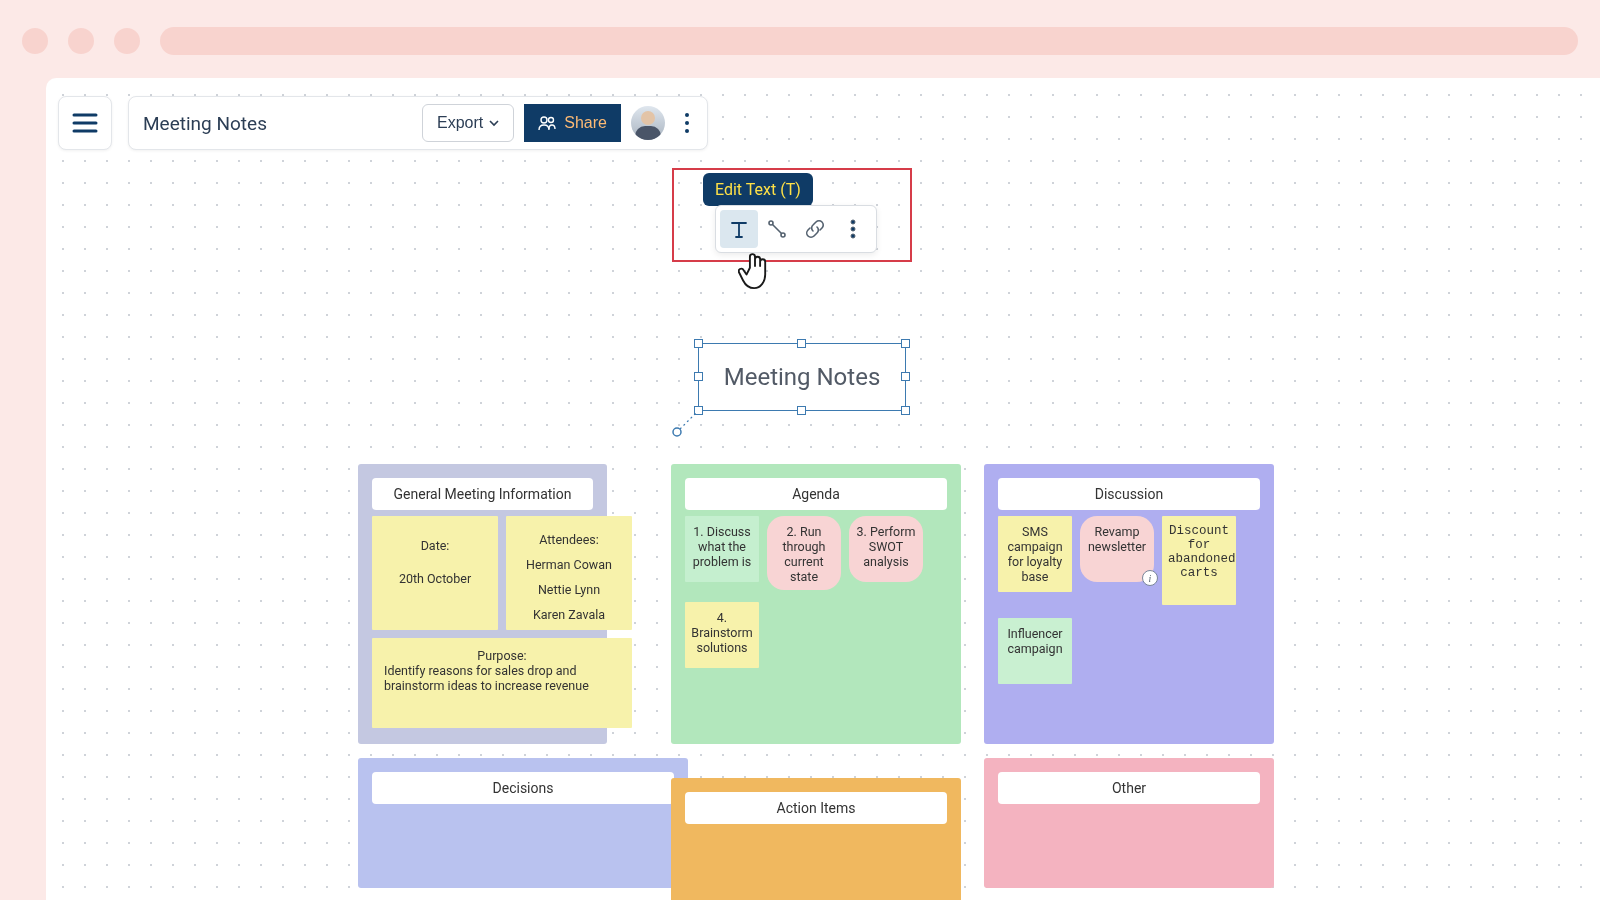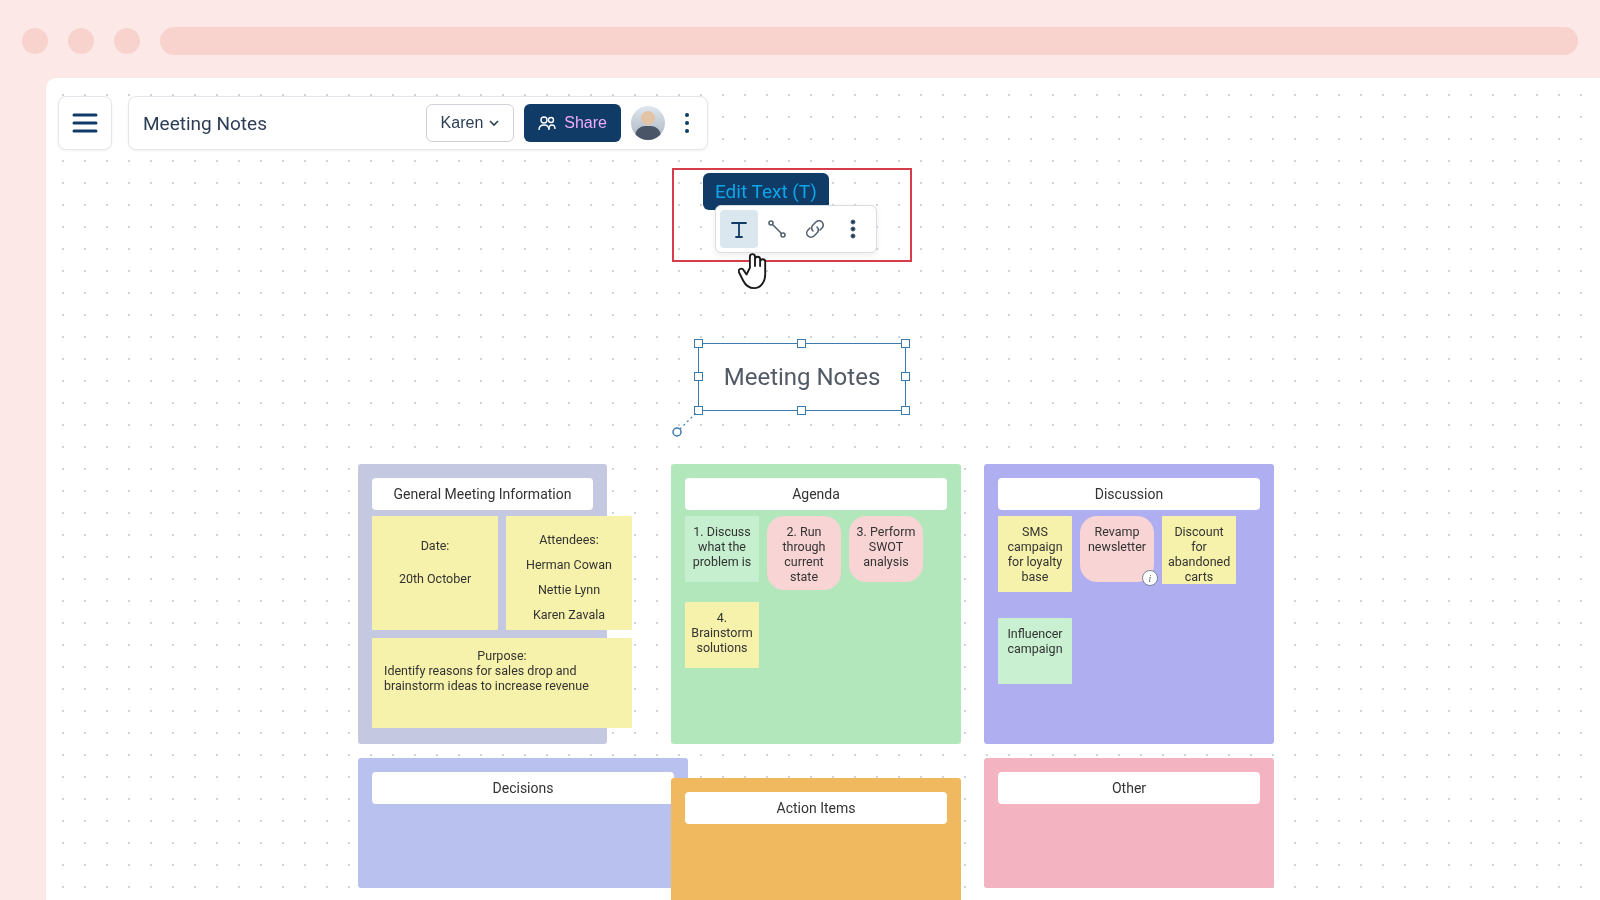--- a/index.html
+++ b/index.html
@@ -82,25 +82,25 @@
     font-size: 16px;
     color: #2c3e55;
     display: inline-flex;
     align-items: center;
     gap: 6px;
     cursor: pointer;
   }
   .share-btn {
     background: #0f3b66;
     border: none;
-    border-radius: 6px;
+    border-radius: 0;
     height: 38px;
     padding: 0 14px;
     font-size: 16px;
-    color: #f0abfc;
+    color: #fdba74;
     display: inline-flex;
     align-items: center;
     gap: 8px;
     cursor: pointer;
   }
   .avatar {
     width: 34px; height: 34px;
     border-radius: 50%;
     background: linear-gradient(180deg,#dfe6ee 0%,#a9b4c0 100%);
     position: relative;
@@ -137,22 +137,22 @@
     width: 240px; height: 94px;
     border: 2px solid #d63c49;
     pointer-events: none;
   }
 
   
   .tooltip {
     position: absolute;
     left: 657px; top: 95px;
     background: #0f3b66;
-    color: #0ea5e9;
-    font-size: 19px;
+    color: #fde047;
+    font-size: 16px;
     padding: 7px 12px;
     border-radius: 6px;
   }
   .tooltip::after {
     content: "";
     position: absolute;
     bottom: -7px; left: 38px;
     border-left: 7px solid transparent;
     border-right: 7px solid transparent;
     border-top: 7px solid #0f3b66;
@@ -270,21 +270,21 @@
   .date-lbl { font-size:12.5px; display:block; margin-top:14px;}
   .date-val { font-size:12.5px; display:block; margin-top:18px;}
 
   .p2 .n1 { left: 14px; top: 52px; width: 74px; height: 66px; }
   .p2 .n2 { left: 96px; top: 52px; width: 74px; height: 74px; }
   .p2 .n3 { left: 178px; top: 52px; width: 74px; height: 66px; }
   .p2 .n4 { left: 14px; top: 138px; width: 74px; height: 66px; }
 
   .p3 .d1 { left: 14px; top: 52px; width: 74px; height: 76px; }
   .p3 .d2 { left: 96px; top: 52px; width: 74px; height: 66px; position:absolute;}
-  .p3 .d3 { left: 178px; top: 52px; width: 74px; height: 68px; }
+  .p3 .d3 { left: 178px; top: 52px; width: 74px; height: 89px; font-family: Liberation Mono, monospace; }
   .p3 .d4 { left: 14px; top: 138px; width: 74px; height: 66px; margin-top: 16px; }
   .info-badge {
     position: absolute;
     right: -4px; bottom: -4px;
     width: 16px; height: 16px;
     border-radius: 50%;
     background: #fff;
     border: 1px solid #7a869a;
     font-size: 10px;
     font-style: italic;
@@ -309,21 +309,21 @@
     <svg width="26" height="22" viewBox="0 0 26 22" fill="none">
       <line x1="2" y1="3" x2="24" y2="3" stroke="#0f3b66" stroke-width="3" stroke-linecap="round"></line>
       <line x1="2" y1="11" x2="24" y2="11" stroke="#0f3b66" stroke-width="3" stroke-linecap="round"></line>
       <line x1="2" y1="19" x2="24" y2="19" stroke="#0f3b66" stroke-width="3" stroke-linecap="round"></line>
     </svg>
   </div>
 
   <div class="doc-bar">
     <div class="doc-title">Meeting Notes</div>
     <button class="export-btn">
-      <span>Karen</span>
+      <span>Export</span>
       <svg width="10" height="7" viewBox="0 0 10 7">
           <path d="M1 1 L5 5 L9 1" fill="none" stroke="#2c3e55" stroke-width="1.6"></path>
         </svg>
     </button>
     <button class="share-btn">
       <svg width="18" height="16" viewBox="0 0 18 16" fill="none">
         <circle cx="6" cy="5" r="3" stroke="#fff" stroke-width="1.4"></circle>
         <circle cx="13" cy="5" r="2.5" stroke="#fff" stroke-width="1.4"></circle>
         <path d="M1 15 C1 11 4 10 6 10 C8 10 11 11 11 15" stroke="#fff" stroke-width="1.4"></path>
         <path d="M11 14 C11 11 12.5 10 14 10 C15.5 10 17 11 17 14" stroke="#fff" stroke-width="1.4"></path>

